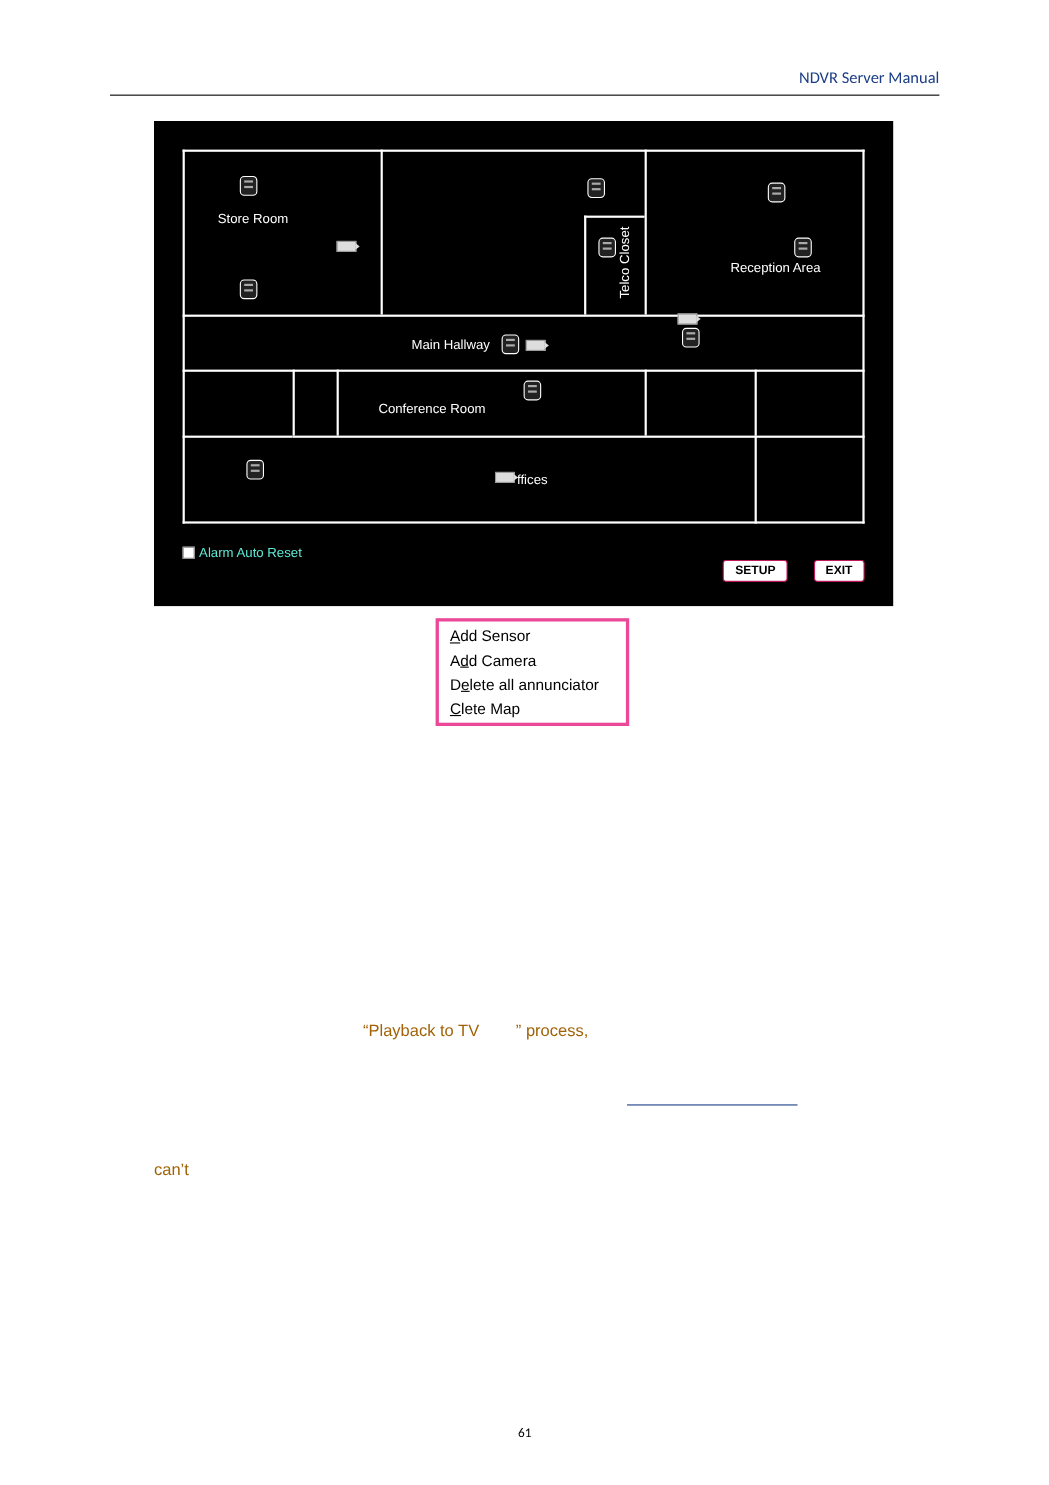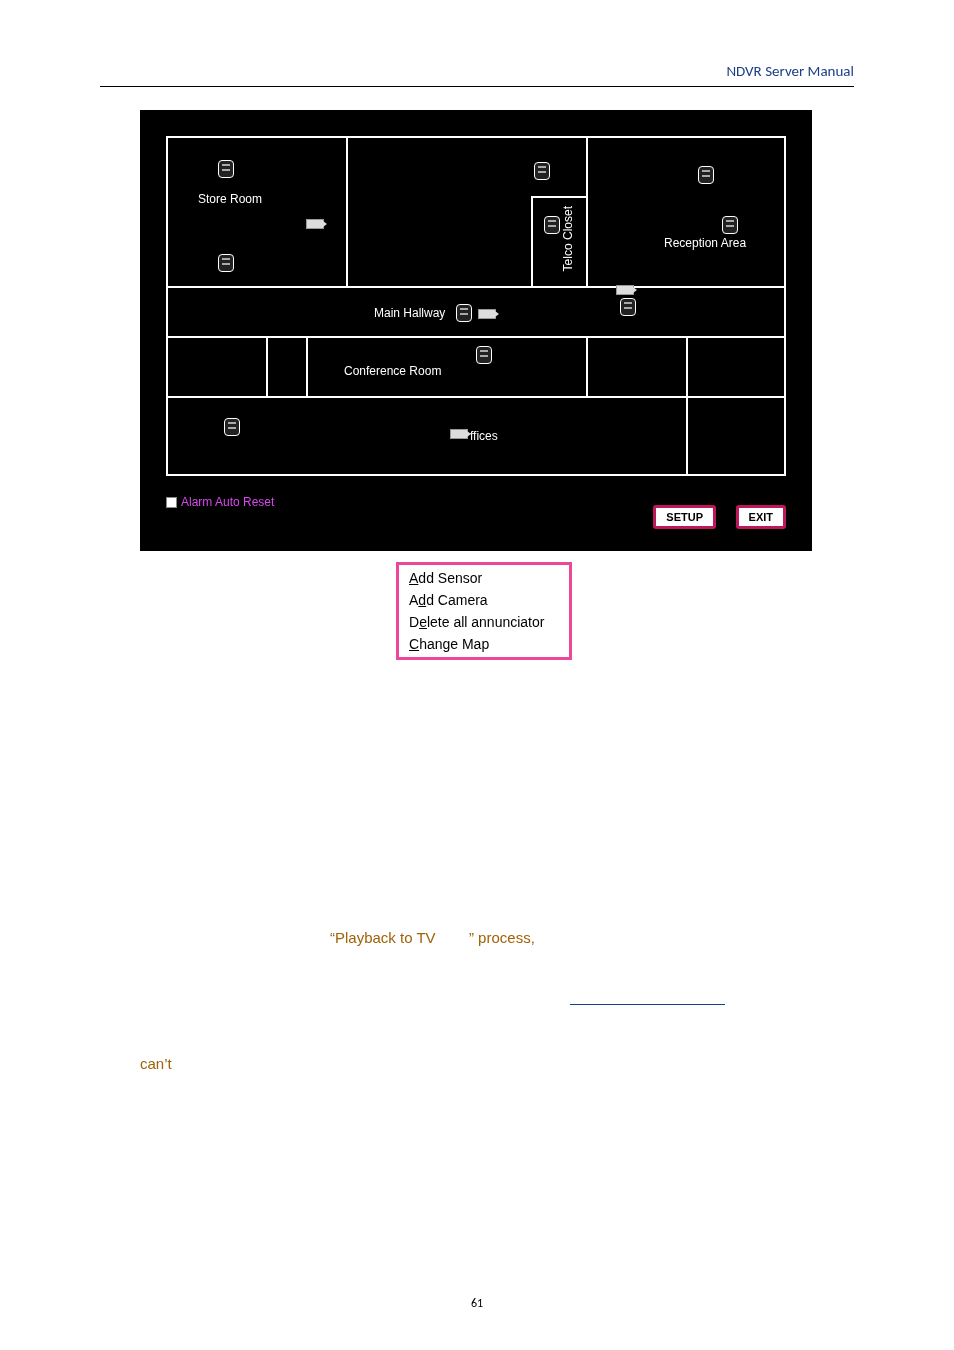--- a/index.html
+++ b/index.html
@@ -102,40 +102,40 @@
     border-bottom: 3px solid transparent;
   }
   .bottom-bar {
     position: absolute;
     left: 26px;
     right: 26px;
     bottom: 18px;
     height: 40px;
   }
   .chk-row {
-    color: #d946ef;
+    color: #5eead4;
     font-size: 12px;
     font-family: Arial, sans-serif;
     display: flex;
     align-items: center;
     gap: 4px;
     height: 18px;
   }
   .chk {
     width: 11px;
     height: 11px;
     background: #fff;
     border: 1px solid #888;
     display: inline-block;
     box-sizing: border-box;
   }
   .btn {
     position: absolute;
     background: #fff;
-    border: 3px solid #be185d;
+    border: 1px solid #be185d;
     border-radius: 3px;
     font-size: 11px;
     font-weight: bold;
     font-family: Arial, sans-serif;
     padding: 3px 10px;
     color: #000;
   }
   .context-menu {
     position: absolute;
     top: 562px;
@@ -291,21 +291,21 @@
     <div class="mi">
       <span></span><u>A</u><span>dd Sensor</span>
     </div>
     <div class="mi">
       <span>A</span><u>d</u><span>d Camera</span>
     </div>
     <div class="mi">
       <span>D</span><u>e</u><span>lete all annunciator</span>
     </div>
     <div class="mi">
-      <span></span><u>C</u><span>hange Map</span>
+      <span></span><u>C</u><span>lete Map</span>
     </div>
   </div>
 
 
   <div class="body-text body1">
     <span>“Playback to TV</span>&nbsp;&nbsp;&nbsp;&nbsp;&nbsp;&nbsp;&nbsp;&nbsp;<span>” process,</span>
   </div>
   <div class="blue-line"></div>
   <div class="body-text body2">can’t</div>
 

